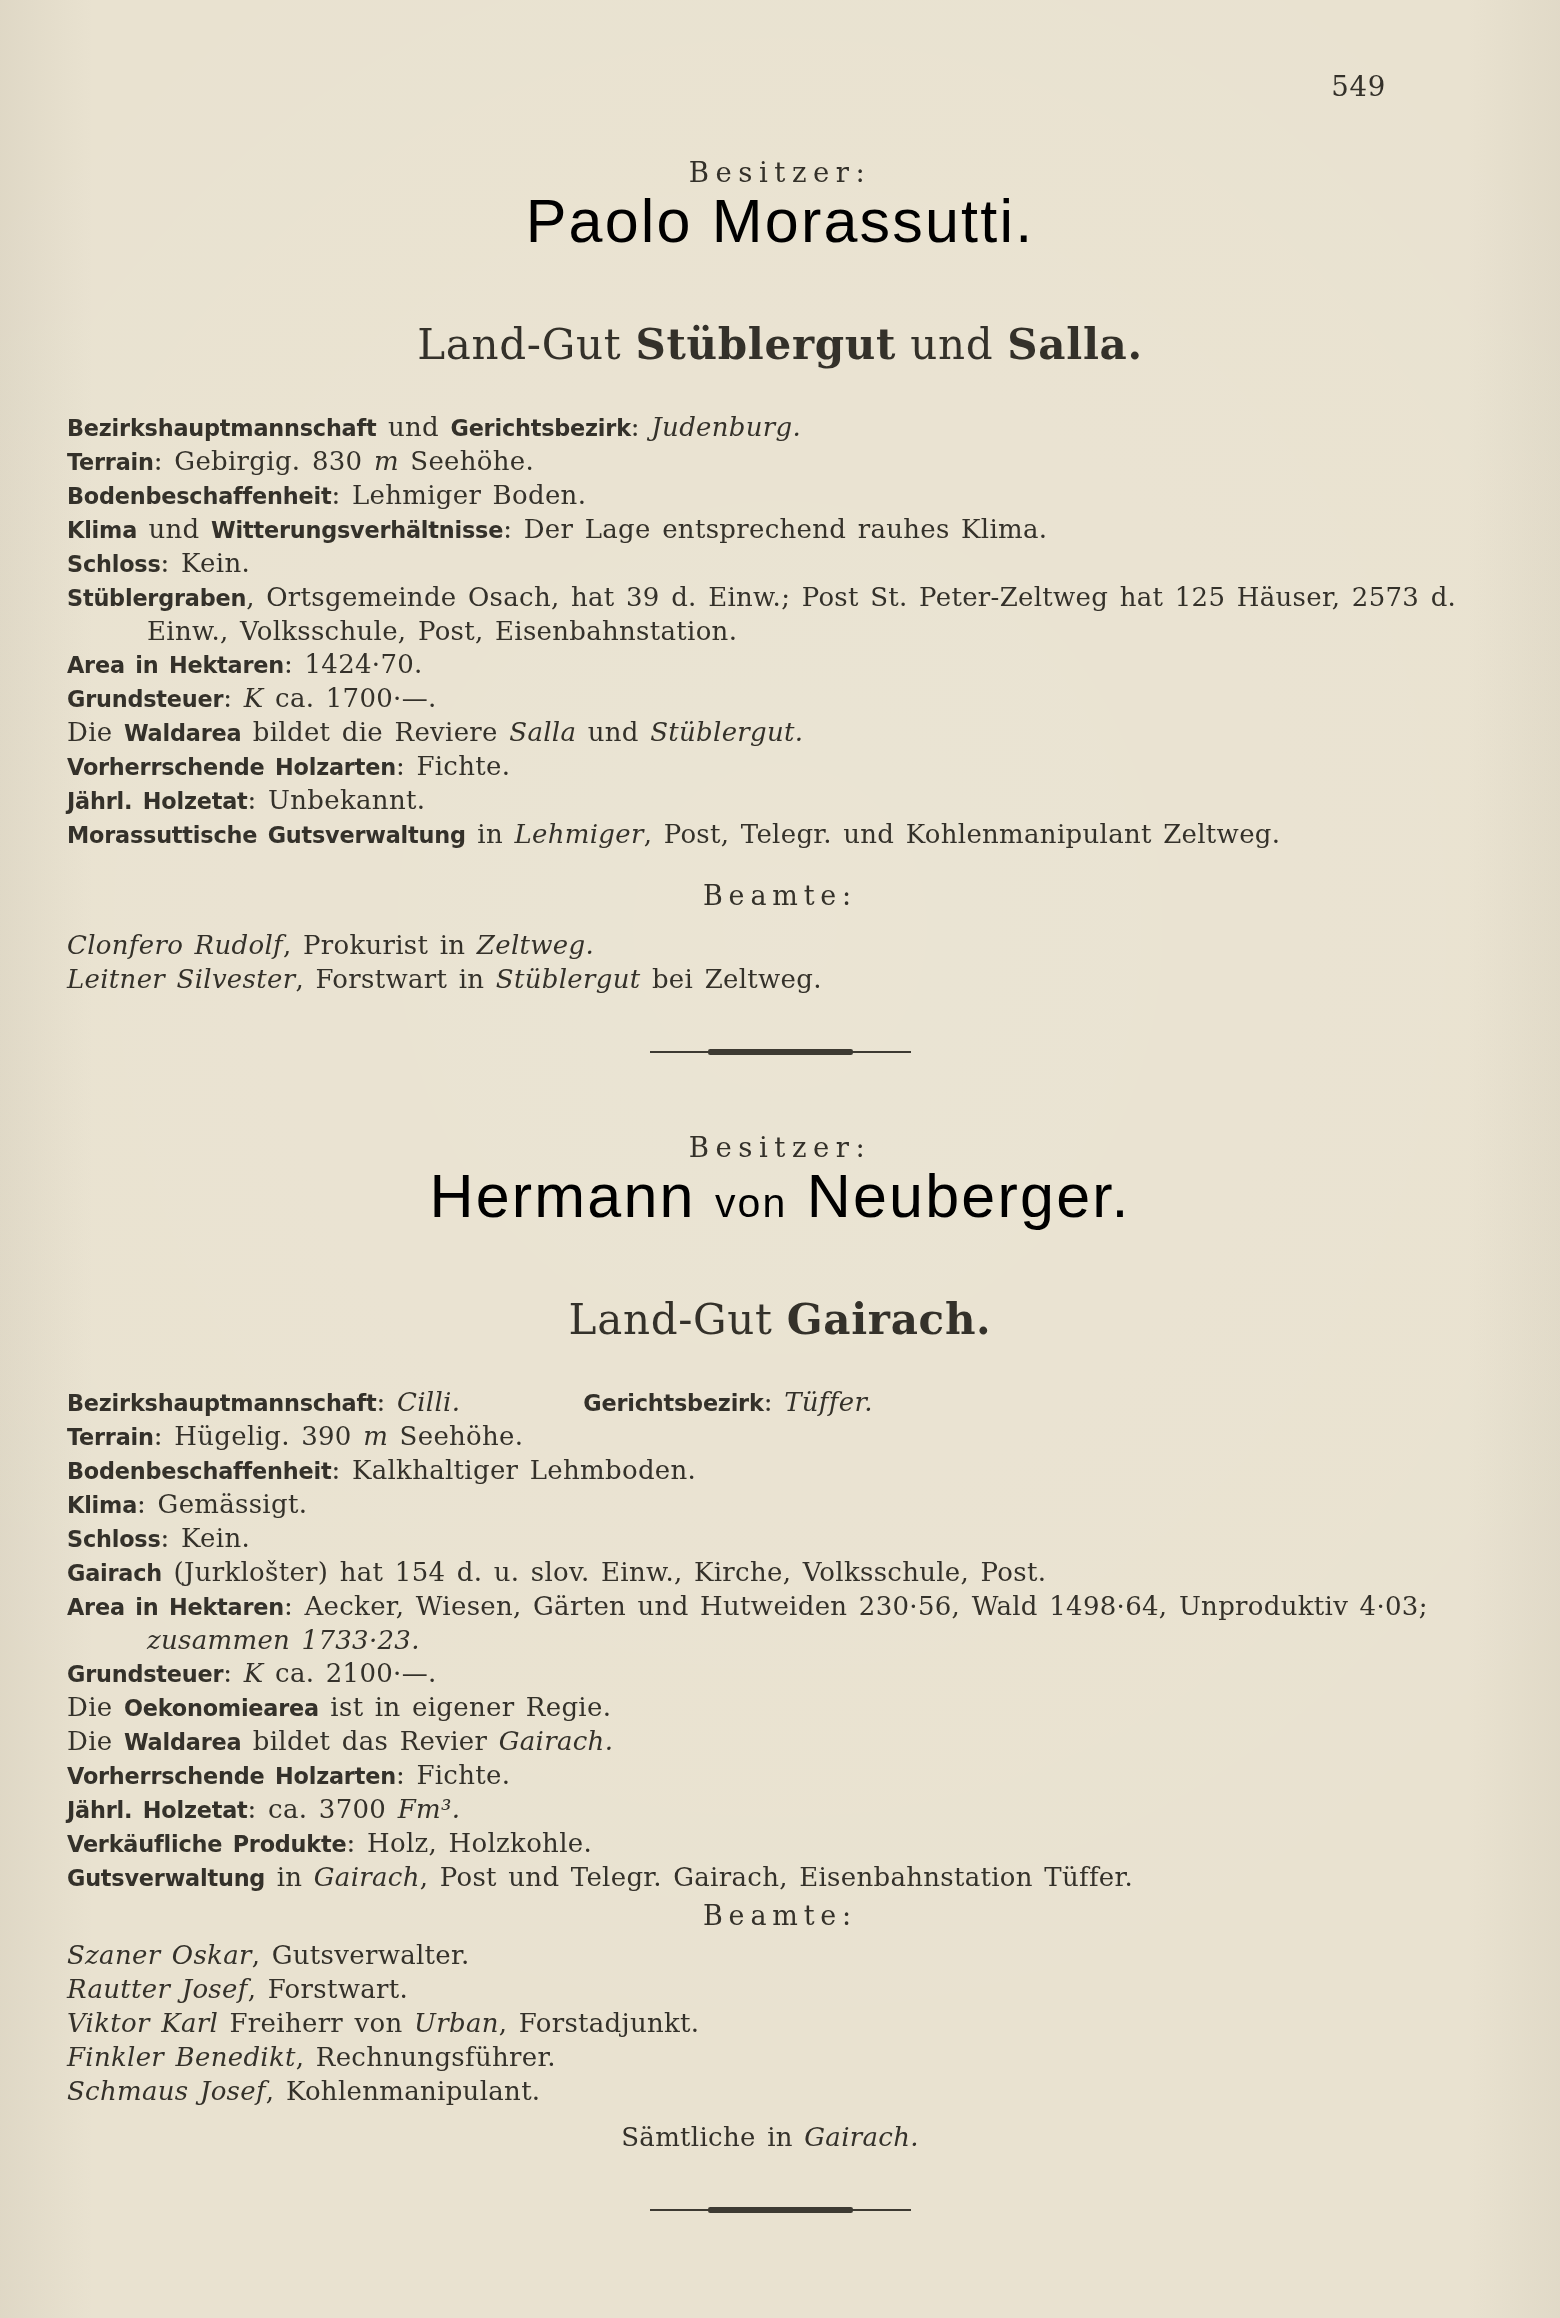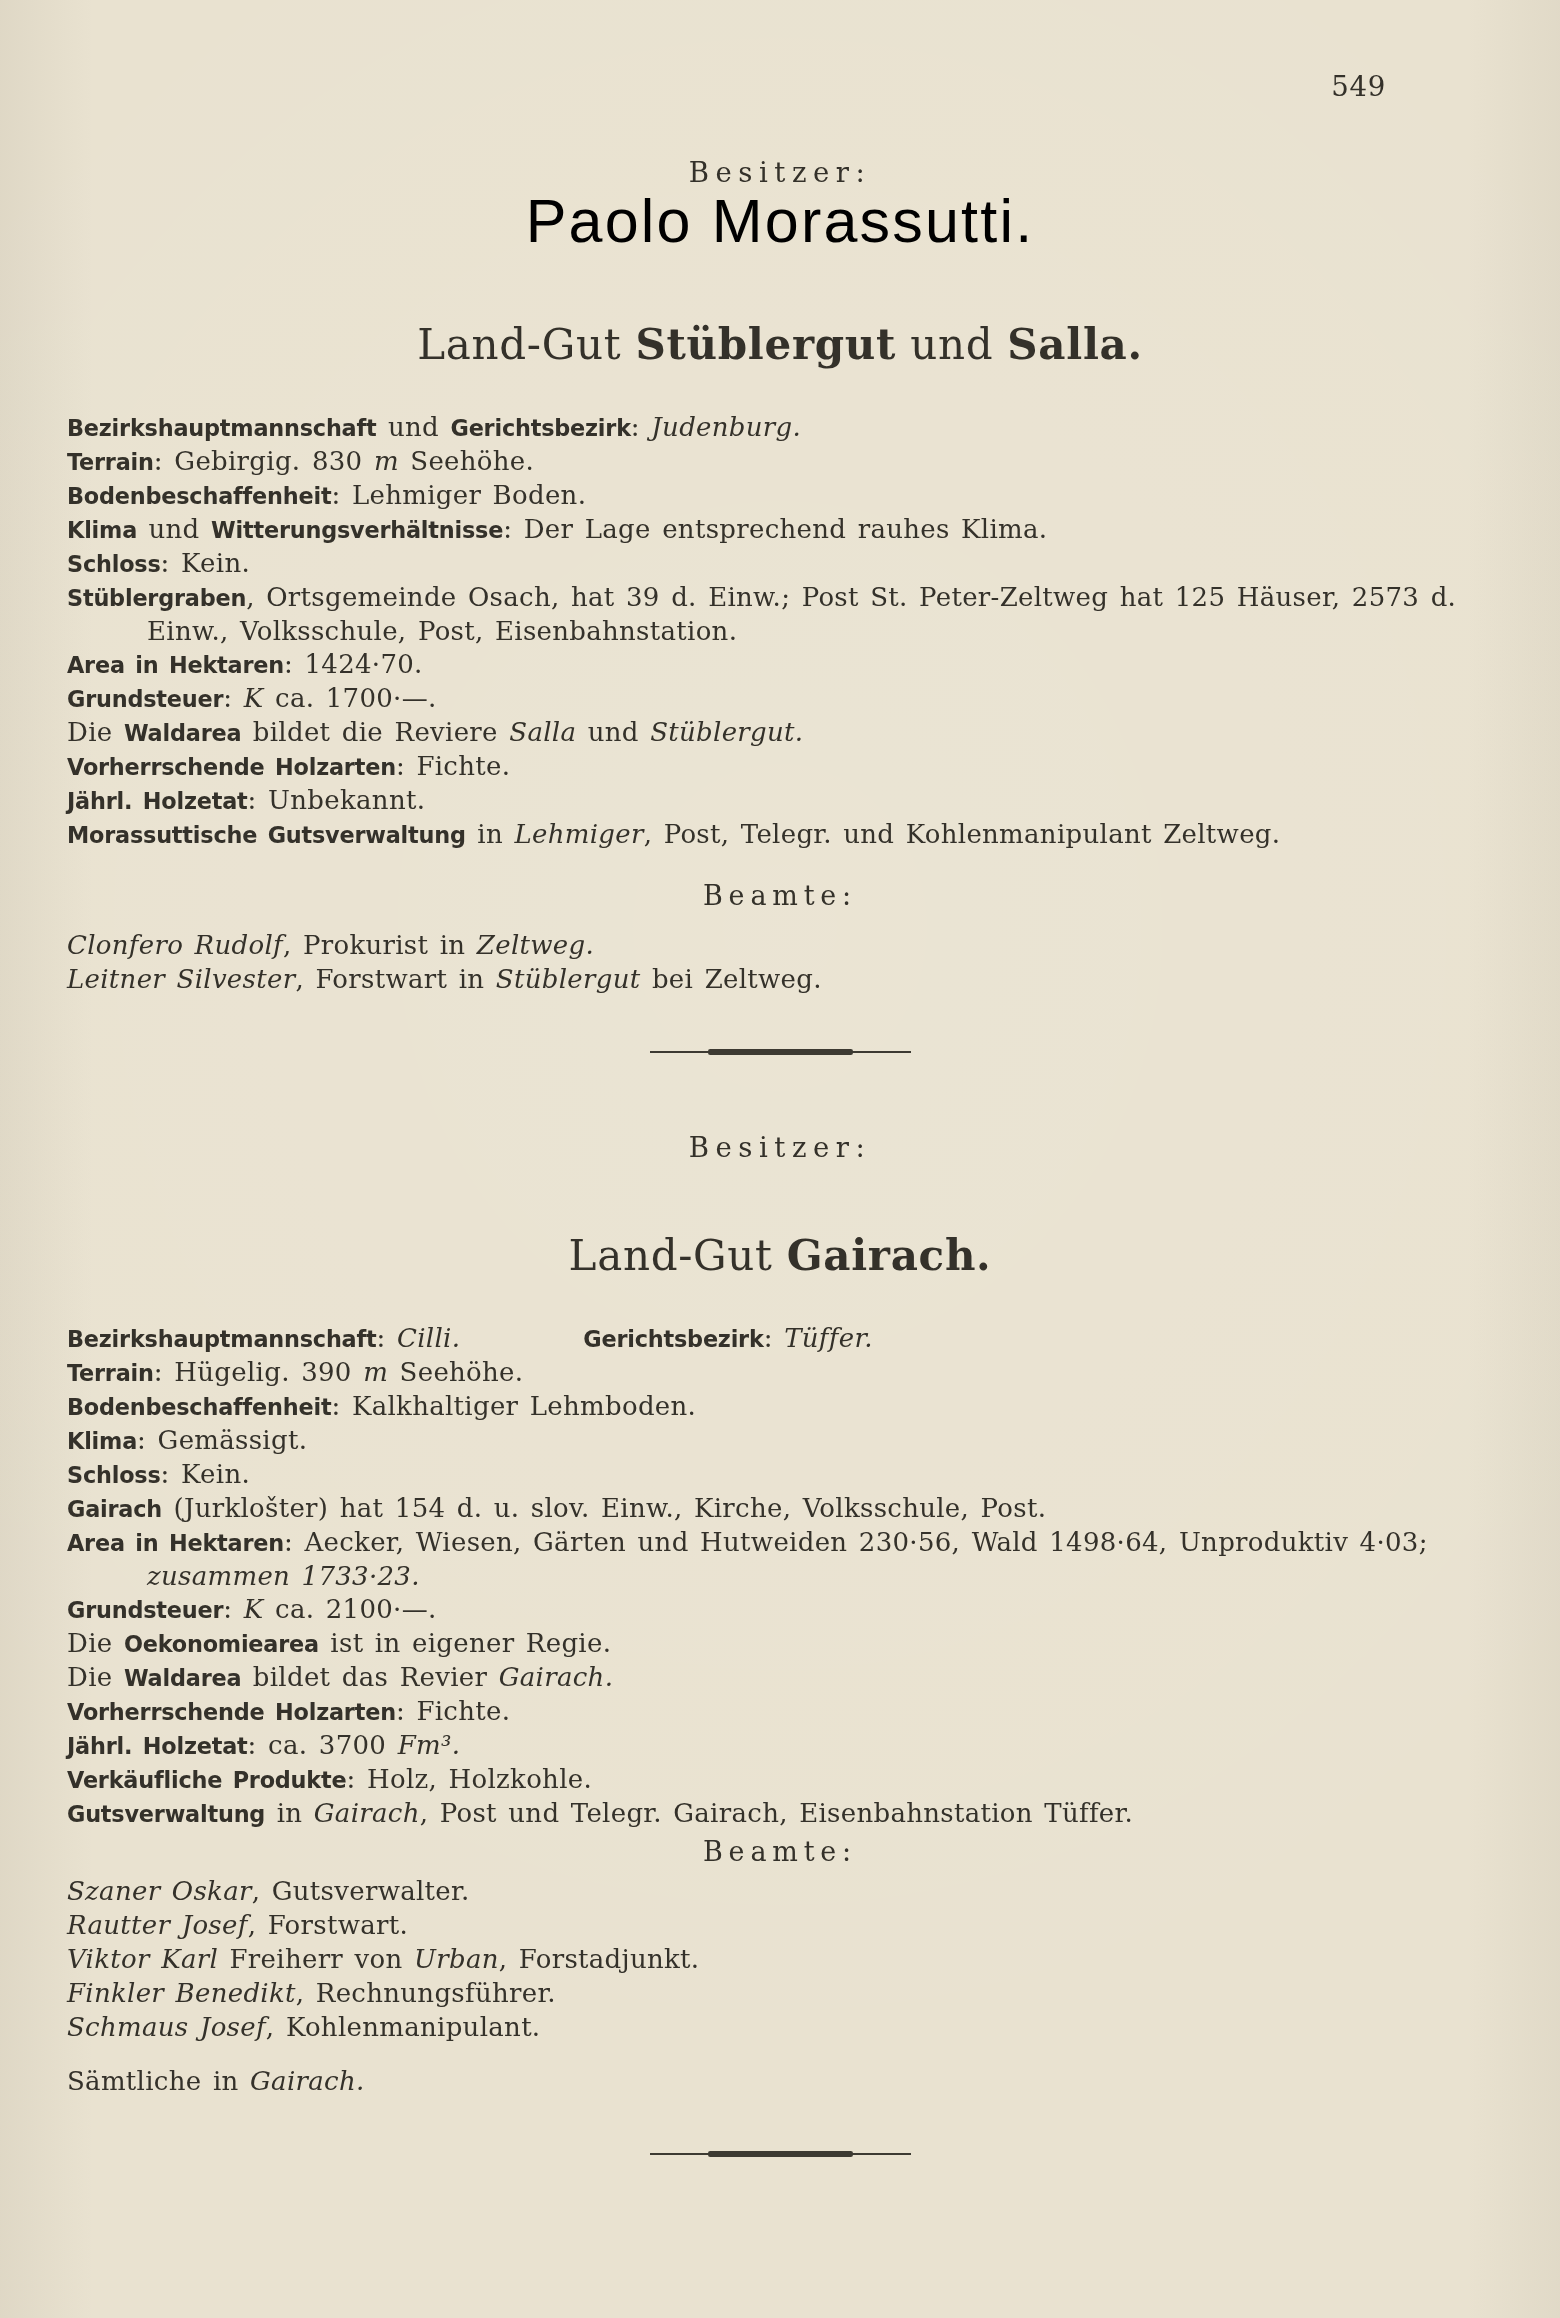--- a/index.html
+++ b/index.html
@@ -88,22 +88,23 @@
     margin-bottom: 17.4px;
   }
   .beamte-block {
     padding-left: 67px;
     padding-right: 87px;
     line-height: 34px;
     word-spacing: 2.9px;
     letter-spacing: 0.3px;
   }
   .beamte-line.align-center {
+    text-align: center;
     padding-right: 0;
-    margin-top: 20px;
+    margin-top: 12px;
   }
   .section-divider {
     position: relative;
     width: 261px;
     height: 7.3px;
     margin: 52px auto 7.3px auto;
   }
   .section-divider::before {
     content: "";
     position: absolute;
@@ -150,20 +151,21 @@
         <div class="beamte-block">
           <div class="beamte-line"><span class="sg-i">Clonfero Rudolf</span><span class="sg-n">, Prokurist in </span><span class="sg-i">Zeltweg.</span></div>
           <div class="beamte-line"><span class="sg-i">Leitner Silvester</span><span class="sg-n">, Forstwart in </span><span class="sg-i">Stüblergut</span><span class="sg-n"> bei Zeltweg.</span></div>
         </div>
         <div class="section-divider">
           <span class="divider-thick"></span>
         </div>
       </section>
       <section class="estate-section">
         <div class="owner-heading-label">Besitzer:</div>
+        <div class="owner-name"><span class="sg-name">Hermann </span><span class="sg-name-small">von</span><span class="sg-name"> Neuberger.</span></div>
         <div class="estate-title"><span class="sg-n">Land-Gut </span><span class="sg-tb">Gairach.</span></div>
         <div class="body-block">
           <div class="info-line"><span class="sg-b">Bezirkshauptmannschaft</span><span class="sg-n">: </span><span class="sg-i">Cilli.</span><span class="sg-gap"></span><span class="sg-b">Gerichtsbezirk</span><span class="sg-n">: </span><span class="sg-i">Tüffer.</span></div>
           <div class="info-line"><span class="sg-b">Terrain</span><span class="sg-n">: Hügelig. 390 </span><span class="sg-i">m</span><span class="sg-n"> Seehöhe.</span></div>
           <div class="info-line"><span class="sg-b">Bodenbeschaffenheit</span><span class="sg-n">: Kalkhaltiger Lehmboden.</span></div>
           <div class="info-line"><span class="sg-b">Klima</span><span class="sg-n">: Gemässigt.</span></div>
           <div class="info-line"><span class="sg-b">Schloss</span><span class="sg-n">: Kein.</span></div>
           <div class="info-line"><span class="sg-b">Gairach</span><span class="sg-n"> (Jurklošter) hat 154 d. u. slov. Einw., Kirche, Volksschule, Post.</span></div>
           <div class="info-line"><span class="sg-b">Area in Hektaren</span><span class="sg-n">: Aecker, Wiesen, Gärten und Hutweiden 230·56, Wald 1498·64, Unproduktiv 4·03; </span><span class="sg-i">zusammen 1733·23.</span></div>
           <div class="info-line"><span class="sg-b">Grundsteuer</span><span class="sg-n">: </span><span class="sg-i">K</span><span class="sg-n"> ca. 2100·—.</span></div>

